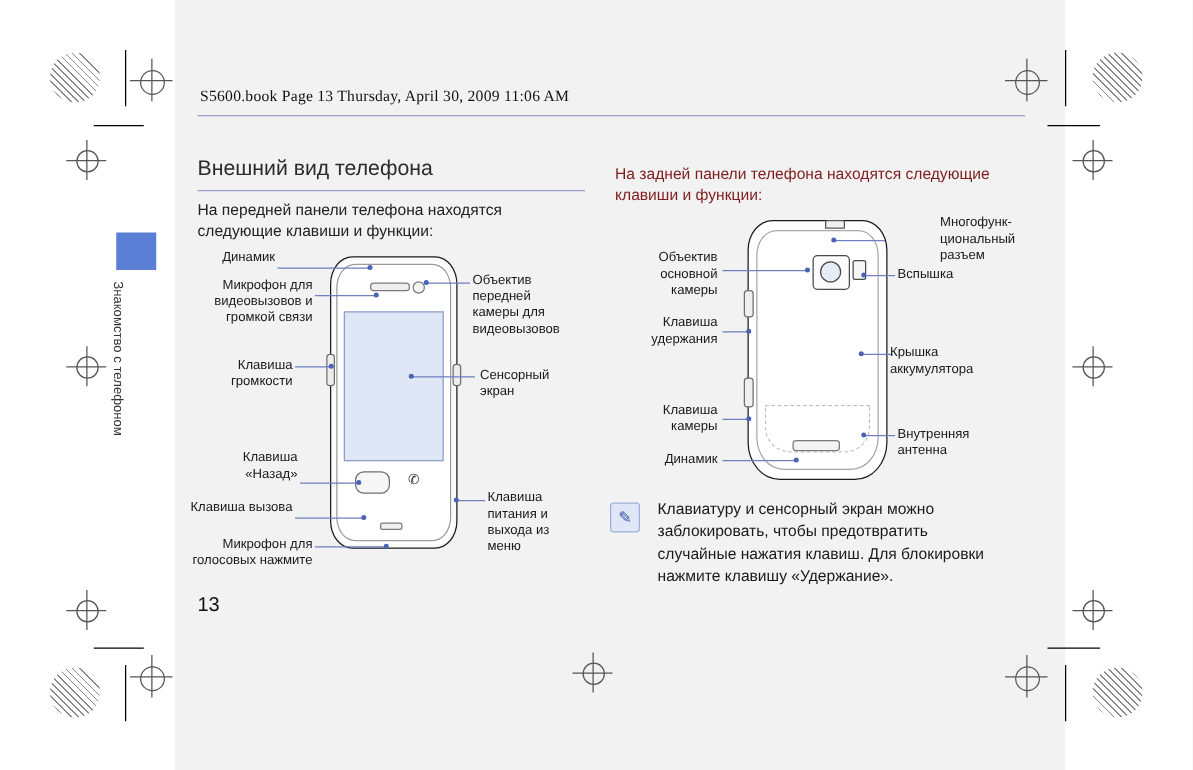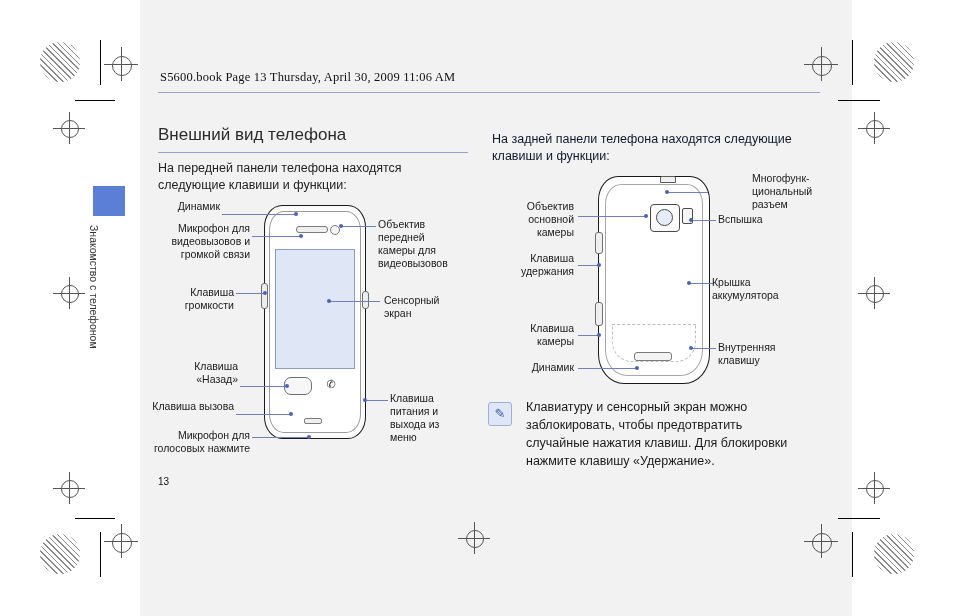--- a/index.html
+++ b/index.html
@@ -84,21 +84,21 @@
     font-size: 12.5px;
     line-height: 17px;
     color: #222;
   }
   .intro-right {
     position: absolute;
     left: 492px; top: 131px;
     width: 300px;
     font-size: 12.5px;
     line-height: 17px;
-    color: #0f172a;
+    color: #7f1d1d;
   }
 
   .tabmark {
     position: absolute;
     left: 93px; top: 186px;
     width: 32px; height: 30px;
     background: #5b7fd4;
   }
   .side-label {
     position: absolute;
@@ -107,21 +107,21 @@
     font-size: 10.5px;
     color: #333;
     transform: rotate(90deg);
     transform-origin: 0 0;
     white-space: nowrap;
   }
 
   .page-num {
     position: absolute;
     left: 158px; top: 476px;
-    font-size: 10px;
+    font-size: 16px;
     color: #111;
   }
 
   .callout {
     position: absolute;
     font-size: 10.5px;
     line-height: 13px;
     color: #1a1a1a;
   }
   .callout.right-align { text-align: right; }
@@ -504,18 +504,18 @@
 <div class="dot" style="left:689px;top:346px;"></div>
 
 <div class="callout right-align" style="left:494px;top:200px;width:80px;">Объектив основной камеры</div>
 <div class="callout right-align" style="left:498px;top:252px;width:76px;">Клавиша удержания</div>
 <div class="callout right-align" style="left:498px;top:322px;width:76px;">Клавиша камеры</div>
 <div class="callout right-align" style="left:498px;top:361px;width:76px;">Динамик</div>
 
 <div class="callout" style="left:712px;top:172px;width:78px;margin-left:40px;">Многофунк-циональный разъем</div>
 <div class="callout" style="left:718px;top:213px;width:70px;">Вспышка</div>
 <div class="callout" style="left:712px;top:276px;width:82px;">Крышка аккумулятора</div>
-<div class="callout" style="left:718px;top:341px;width:78px;">Внутренняя клавишу</div>
+<div class="callout" style="left:718px;top:341px;width:78px;">Внутренняя антенна</div>
 
 <div class="note">
   <div class="note-icon">✎</div>
   <div class="note-text">Клавиатуру и сенсорный экран можно заблокировать, чтобы предотвратить случайные нажатия клавиш. Для блокировки нажмите клавишу «Удержание».</div>
 </div>
 
 </body></html>

